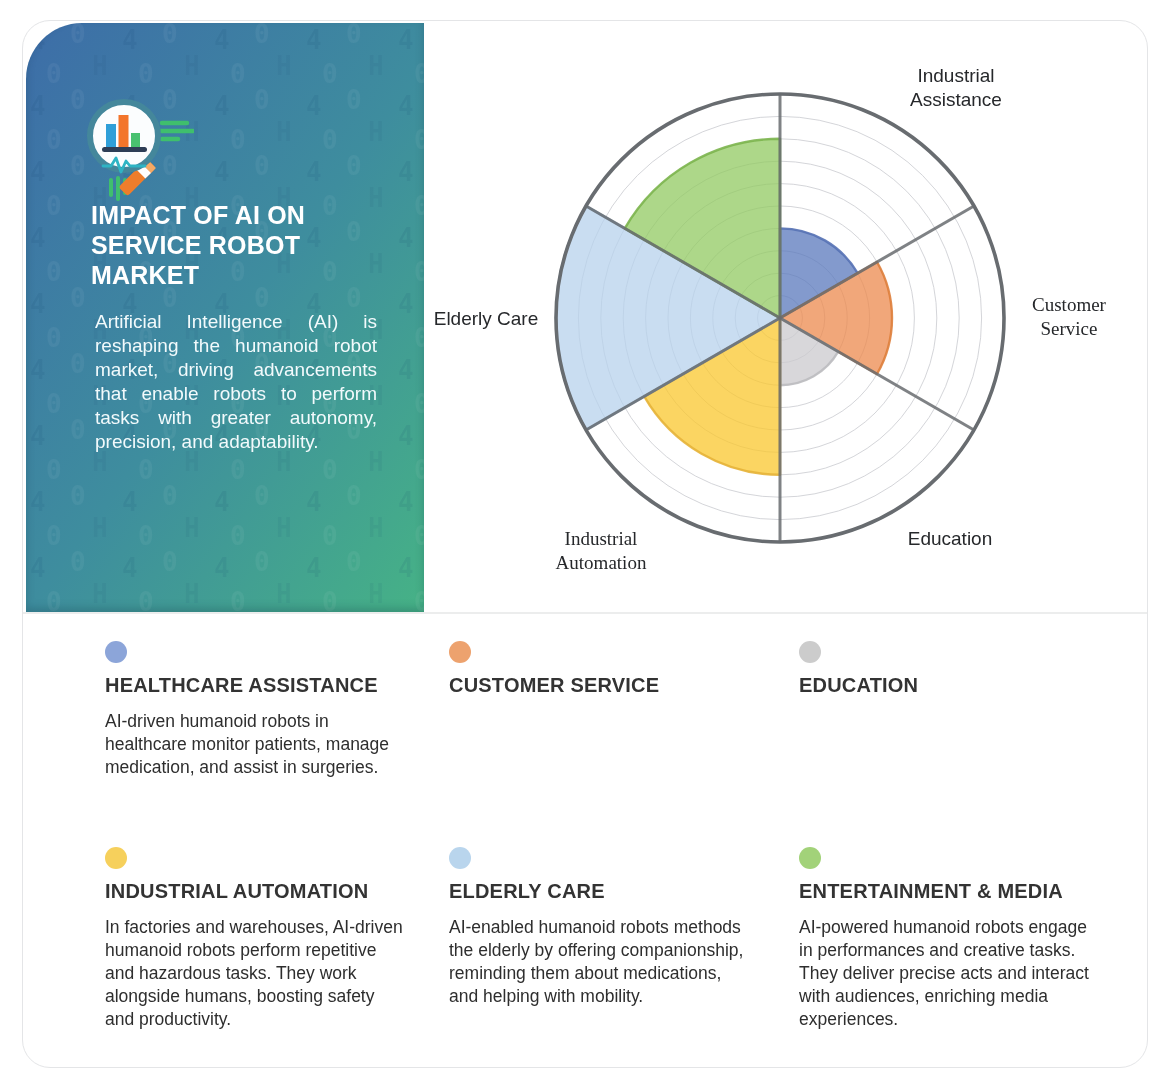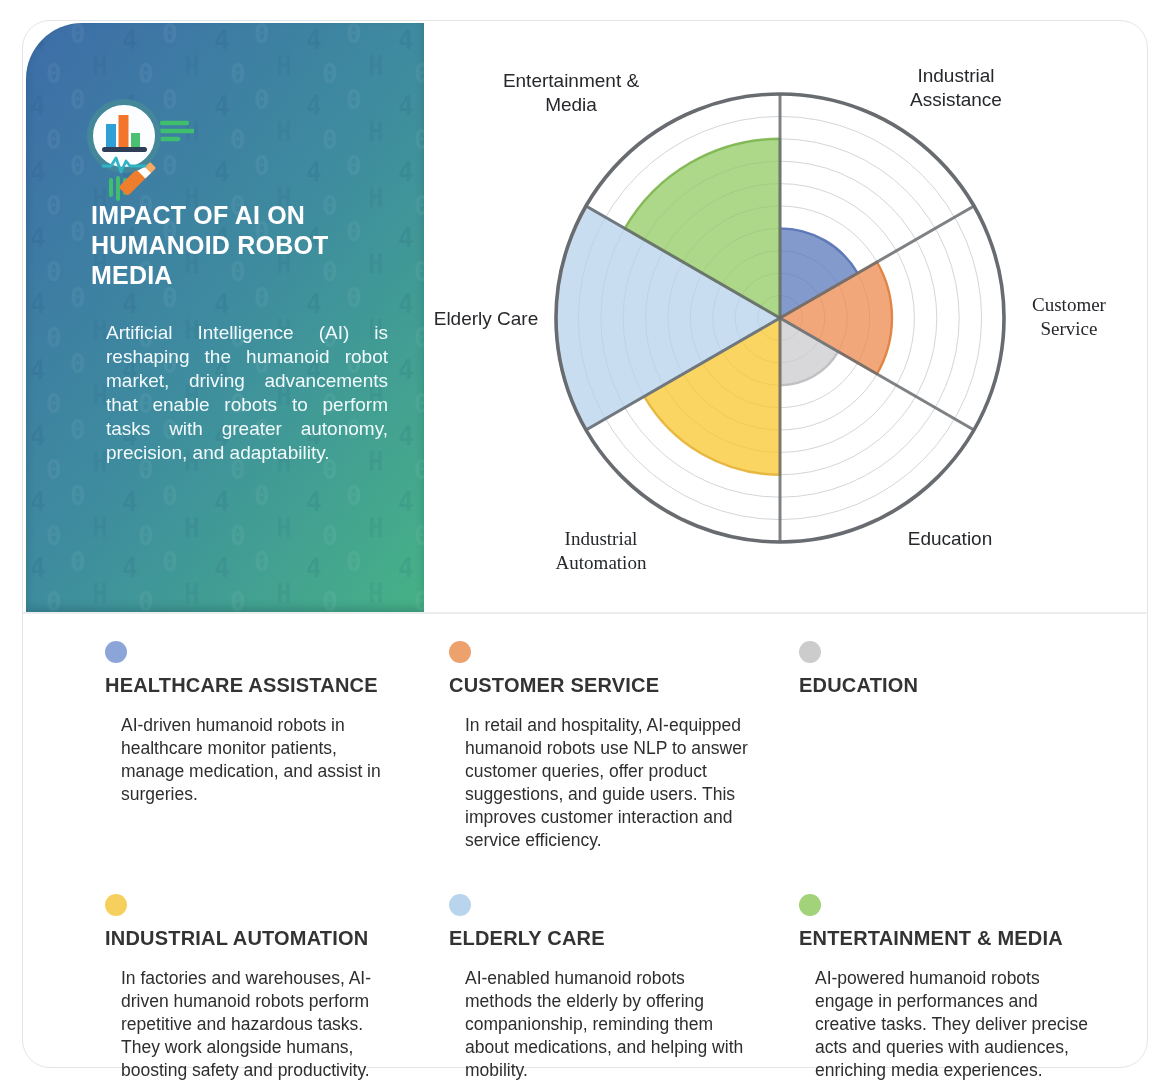--- a/index.html
+++ b/index.html
@@ -18,42 +18,42 @@
     background:linear-gradient(126deg,#3d6da8 0%,#3e8d9e 52%,#46b286 100%);
     box-shadow:inset 0 -5px 8px rgba(10,40,60,.22);
   }
   .panel-pattern{position:absolute;left:0;top:0;}
   .icon-wrap{position:absolute;left:28px;top:45px;width:140px;height:140px;}
   .panel-title{
     position:absolute;left:65px;top:177px;width:260px;margin:0;
     font-size:25px;line-height:30px;font-weight:bold;color:#ffffff;letter-spacing:.2px;
   }
   .panel-desc{
-    position:absolute;left:65px;top:283px;width:282px;margin:15px;
+    position:absolute;left:65px;top:283px;width:282px;margin:4px;
     font-size:19px;line-height:24px;color:#f2fafc;text-align:justify;
   }
 
   
   .chart-svg{position:absolute;left:517px;top:57px;}
   .axis-label{
     position:absolute;transform:translateX(-50%);text-align:center;
     font-size:19px;line-height:24px;color:#26282b;white-space:pre-line;
   }
   .divider{position:absolute;left:0;top:591px;width:100%;height:2px;background:#eceded;}
 
   
   .legend{
     position:absolute;left:0;top:592px;width:100%;box-sizing:border-box;
     padding:28px 20px 0 82px;
     display:grid;grid-template-columns:315px 321px 315px;column-gap:29px;row-gap:26px;
   }
   .legend-item{min-height:180px;}
   .dot{display:block;width:22px;height:22px;border-radius:50%;background:#ccc;}
   .legend-item h3{margin:9px 0 12px 0;font-size:20px;line-height:26px;color:#333333;letter-spacing:.2px;}
-  .legend-item p{margin:16px;font-size:17.5px;line-height:23px;color:#2e2e2e;max-width:298px;}
+  .legend-item p{margin:0;font-size:17.5px;line-height:23px;color:#2e2e2e;max-width:298px;}
 </style>
 </head>
 <body>
 
 <div class="card">
 
   <div class="panel" id="intro-panel" style="background: linear-gradient(126deg, rgb(61, 109, 168) 0%, rgb(62, 141, 158) 52%, rgb(70, 178, 134) 100%);">
     <svg class="panel-pattern" width="398" height="590">
       <defs>
         <pattern id="bp" width="92" height="66" patternUnits="userSpaceOnUse">
@@ -95,21 +95,21 @@
           <rect x="52" y="56" width="10" height="23" fill="#2f9fd8"></rect>
           <rect x="64.5" y="47" width="10" height="32" fill="#f3752b"></rect>
           <rect x="77" y="65" width="9" height="14" fill="#49c170"></rect>
           <rect x="48" y="79" width="45" height="5" rx="2.5" fill="#2e3e56"></rect>
         </g>
 
         <polyline points="49,98 57,98 62,90 67,104 72,93 76,98 91,98" fill="none" stroke="#2eb4c4" stroke-width="2.8" stroke-linecap="round" stroke-linejoin="round"></polyline>
       </svg>
     </div>
 
-    <h1 class="panel-title">IMPACT OF AI ON HUMANOID ROBOT MEDIA</h1>
+    <h1 class="panel-title">IMPACT OF AI ON SERVICE ROBOT MARKET</h1>
     <p class="panel-desc">Artificial Intelligence (AI) is reshaping the humanoid robot market, driving advancements that enable robots to perform tasks with greater autonomy, precision, and adaptability.</p>
   </div>
 
   <svg id="polar-svg" class="chart-svg" width="480" height="480" viewBox="0 0 480 480">
       <circle cx="240" cy="240" r="22.4" fill="none" stroke="#c9cbd0" stroke-width="1" stroke-opacity="0.8"></circle>
       <circle cx="240" cy="240" r="44.8" fill="none" stroke="#c9cbd0" stroke-width="1" stroke-opacity="0.8"></circle>
       <circle cx="240" cy="240" r="67.2" fill="none" stroke="#c9cbd0" stroke-width="1" stroke-opacity="0.8"></circle>
       <circle cx="240" cy="240" r="89.6" fill="none" stroke="#c9cbd0" stroke-width="1" stroke-opacity="0.8"></circle>
       <circle cx="240" cy="240" r="112" fill="none" stroke="#c9cbd0" stroke-width="1" stroke-opacity="0.8"></circle>
       <circle cx="240" cy="240" r="134.4" fill="none" stroke="#c9cbd0" stroke-width="1" stroke-opacity="0.8"></circle>
@@ -133,37 +133,34 @@
     </svg>
 
   <div class="axis-label" style="left:933px;top:43px;">Industrial
 Assistance</div>
   <div class="axis-label" style="left:1046px;top:272px;font-family:Liberation Serif, serif;">Customer
 Service</div>
   <div class="axis-label" style="left:927px;top:506px;">Education</div>
   <div class="axis-label" style="left:578px;top:506px;font-family:Liberation Serif, serif;">Industrial
 Automation</div>
   <div class="axis-label" style="left:463px;top:286px;">Elderly Care</div>
-  <div class="axis-label" style="left:548px;top:48px;">Entertainment &amp;
-Media</div>
 
   <div class="divider"></div>
 
   <div class="legend">
 
     <div class="legend-item">
       <span class="dot" style="background: rgb(140, 165, 217);"></span>
       <h3>HEALTHCARE ASSISTANCE</h3>
       <p>AI-driven humanoid robots in healthcare monitor patients, manage medication, and assist in surgeries.</p>
     </div>
 
     <div class="legend-item">
       <span class="dot" style="background: rgb(237, 162, 110);"></span>
       <h3>CUSTOMER SERVICE</h3>
-      <p>In retail and hospitality, AI-equipped humanoid robots use NLP to answer customer queries, offer product suggestions, and guide users. This improves customer interaction and service efficiency.</p>
     </div>
 
     <div class="legend-item">
       <span class="dot" style="background: rgb(204, 204, 204);"></span>
       <h3>EDUCATION</h3>
     </div>
 
     <div class="legend-item">
       <span class="dot" style="background: rgb(246, 208, 92);"></span>
       <h3>INDUSTRIAL AUTOMATION</h3>
@@ -172,17 +169,17 @@
 
     <div class="legend-item">
       <span class="dot" style="background: rgb(185, 213, 237);"></span>
       <h3>ELDERLY CARE</h3>
       <p>AI-enabled humanoid robots methods the elderly by offering companionship, reminding them about medications, and helping with mobility.</p>
     </div>
 
     <div class="legend-item">
       <span class="dot" style="background: rgb(162, 210, 121);"></span>
       <h3>ENTERTAINMENT &amp; MEDIA</h3>
-      <p>AI-powered humanoid robots engage in performances and creative tasks. They deliver precise acts and queries with audiences, enriching media experiences.</p>
+      <p>AI-powered humanoid robots engage in performances and creative tasks. They deliver precise acts and interact with audiences, enriching media experiences.</p>
     </div>
 
   </div>
 </div>
 
 </body></html>

